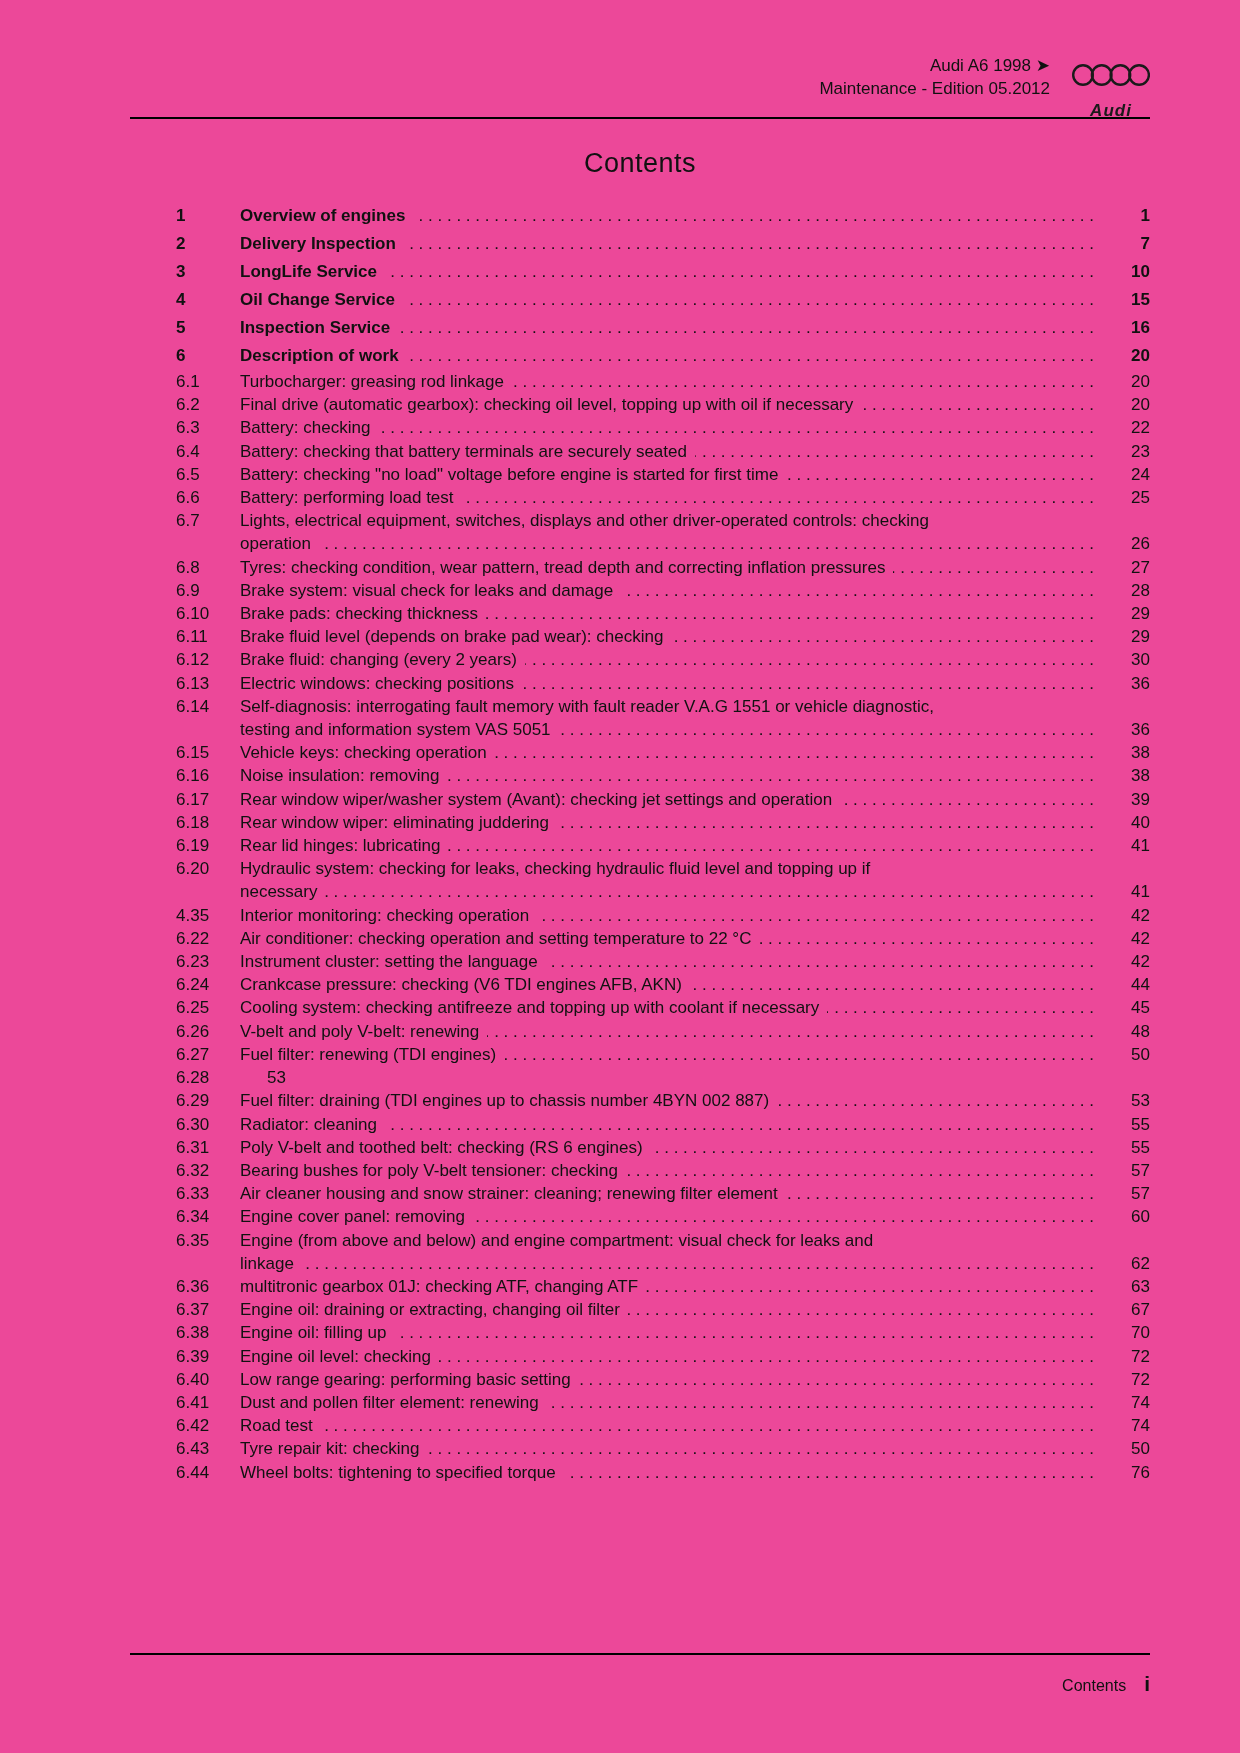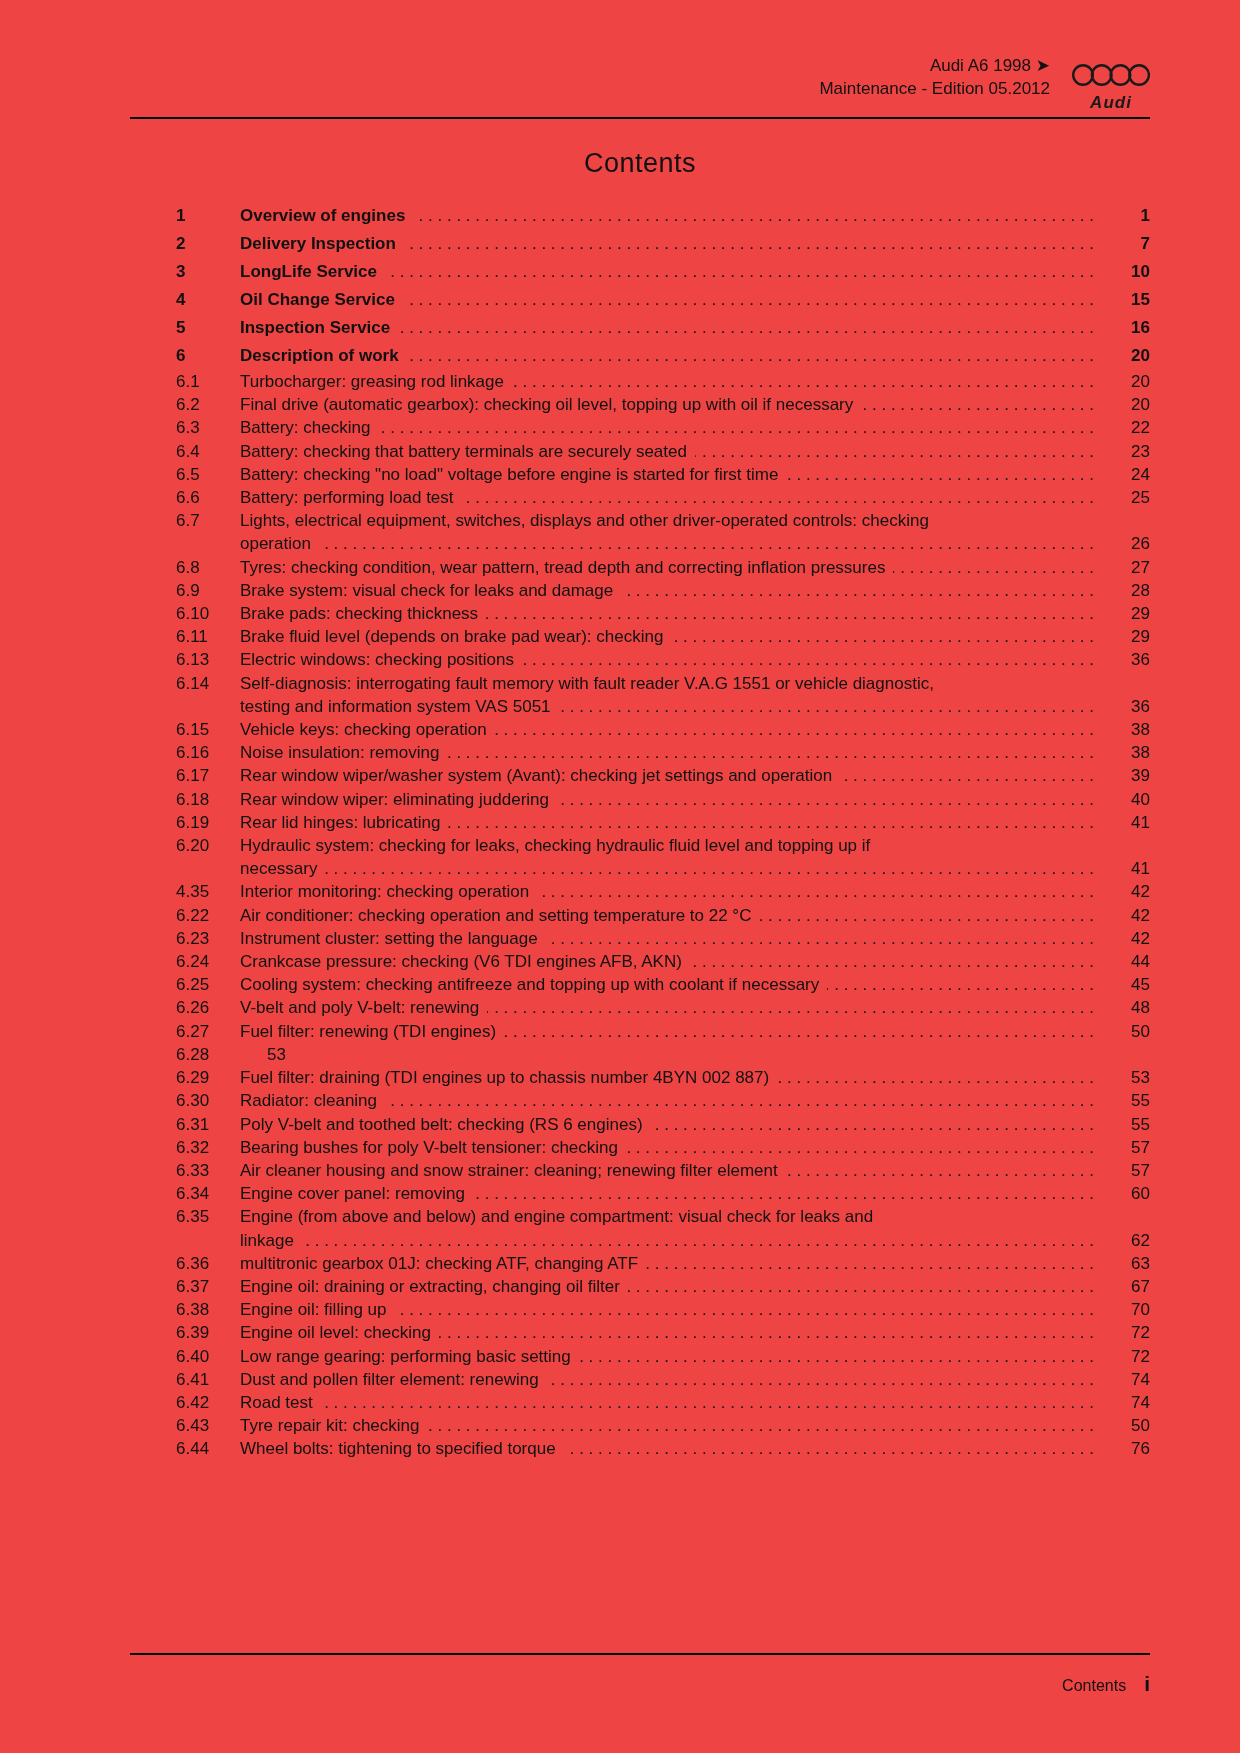--- a/index.html
+++ b/index.html
@@ -1,39 +1,39 @@
 <!DOCTYPE html>
 <html><head>
 <meta charset="utf-8">
 <style>
   html,body{margin:0;padding:0;background:#e8e8e8;}
   .page-root{
     position:relative;
     width:1240px;height:1753px;
-    background:#ef4444;
+    background:#ec4899;
     font-family:"Liberation Sans", sans-serif;
     color:#111;
     overflow:hidden;
   }
   
   .header{position:absolute;left:130px;top:54px;width:1020px;}
   .header-text{
     text-align:right;
     padding-right:100px;
     font-size:17px;line-height:23px;
   }
   .logo{
     position:absolute;right:0;top:6px;width:78px;
     text-align:center;
   }
   .logo svg{display:block;margin:0 auto;}
   .logo-word{
     display:block;
     font-size:17px;font-weight:bold;font-style:italic;
-    letter-spacing:1px;margin-top:2px;color:#1a1a1a;
+    letter-spacing:1px;margin-top:10px;color:#1a1a1a;
   }
   .header-rule{
     position:absolute;left:130px;top:117px;width:1020px;height:2px;
     background:#000;
   }
   
   .doc-title{
     position:absolute;left:130px;top:148px;width:1020px;
     text-align:center;font-size:27px;letter-spacing:0.5px;
   }
@@ -248,20 +248,28 @@
 
     <div class="row">
       <span class="num">6.11</span>
       <span class="mid">
         <span class="title">Brake fluid level (depends on brake pad wear): checking</span>
         <span class="leader"></span>
       </span>
       <span class="page">29</span>
     </div>
 
+    <div class="row">
+      <span class="num">6.12</span>
+      <span class="mid">
+        <span class="title">Brake fluid: changing (every 2 years)</span>
+        <span class="leader"></span>
+      </span>
+      <span class="page">30</span>
+    </div>
 
     <div class="row">
       <span class="num">6.13</span>
       <span class="mid">
         <span class="title">Electric windows: checking positions</span>
         <span class="leader"></span>
       </span>
       <span class="page">36</span>
     </div>
 

